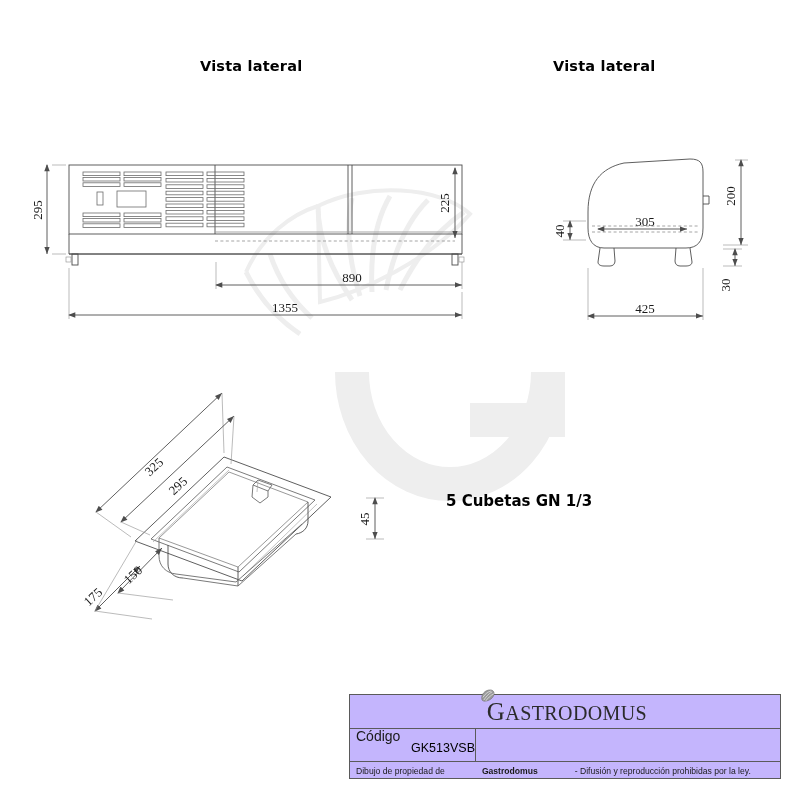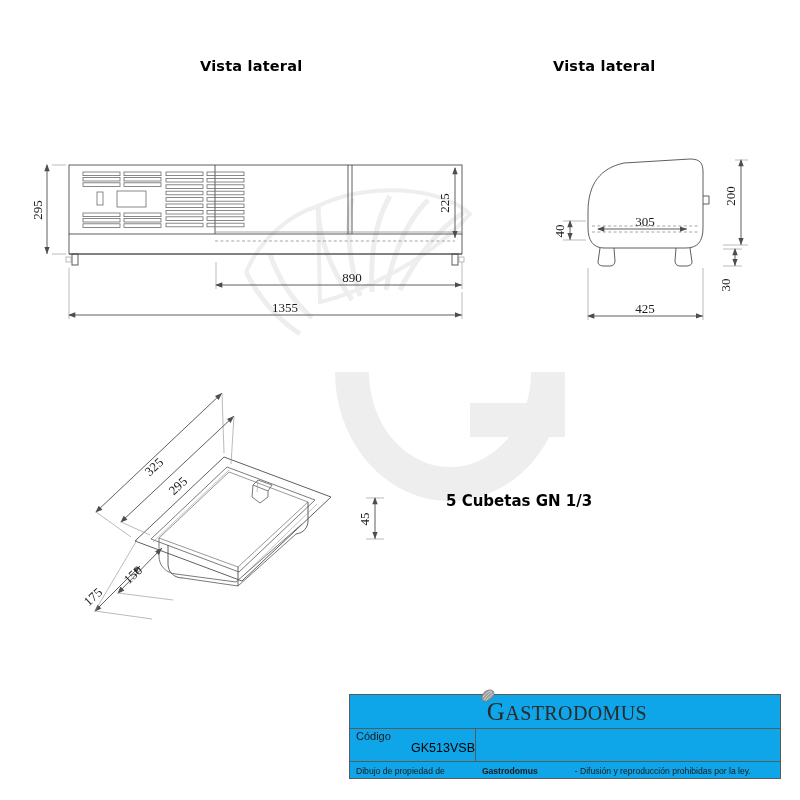--- a/index.html
+++ b/index.html
@@ -49,21 +49,21 @@
   }
   
   #title-block {
     position: absolute;
     left: 349px;
     top: 694px;
     width: 432px;
     height: 85px;
     border: 1px solid #5a5a5a;
     box-sizing: border-box;
-    background: #0ea5e9;
+    background: #c4b5fd;
   }
   .tb-logo-row {
     height: 33px;
     border-bottom: 1px solid #5a5a5a;
     display: flex;
     align-items: center;
     justify-content: center;
     position: relative;
   }
   .logo-wrap {
@@ -97,21 +97,21 @@
     padding: 2px 0 0 6px;
     box-sizing: border-box;
   }
   .tb-field-desc {
     flex: 1;
     padding: 2px 0 0 6px;
     box-sizing: border-box;
   }
   .tb-label {
     font-family: "Liberation Sans", sans-serif;
-    font-size: 11px;
+    font-size: 14px;
     color: #1a1a1a;
     line-height: 10px;
   }
   .tb-value {
     font-family: "Liberation Sans", sans-serif;
     font-size: 12.5px;
     color: #000;
     line-height: 15px;
   }
   .tb-value.bold { font-weight: normal; text-align: right; }

